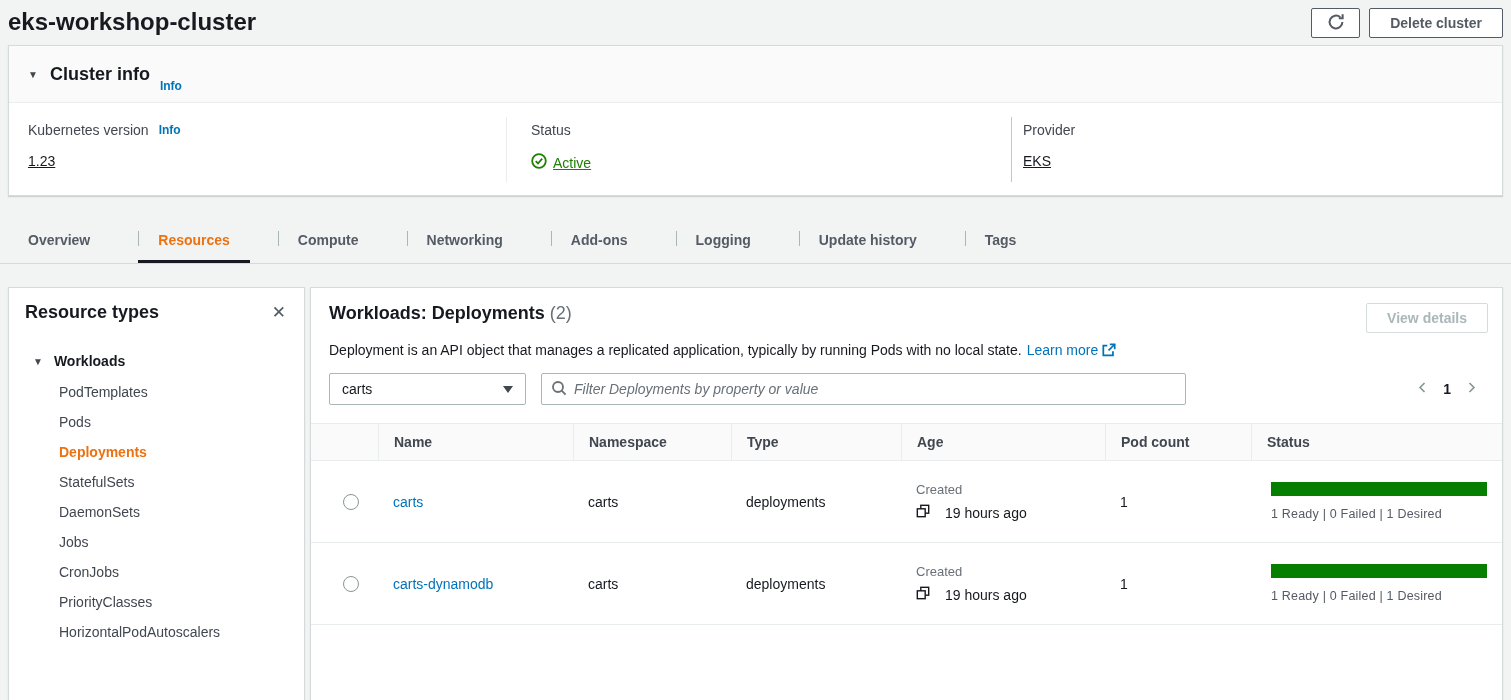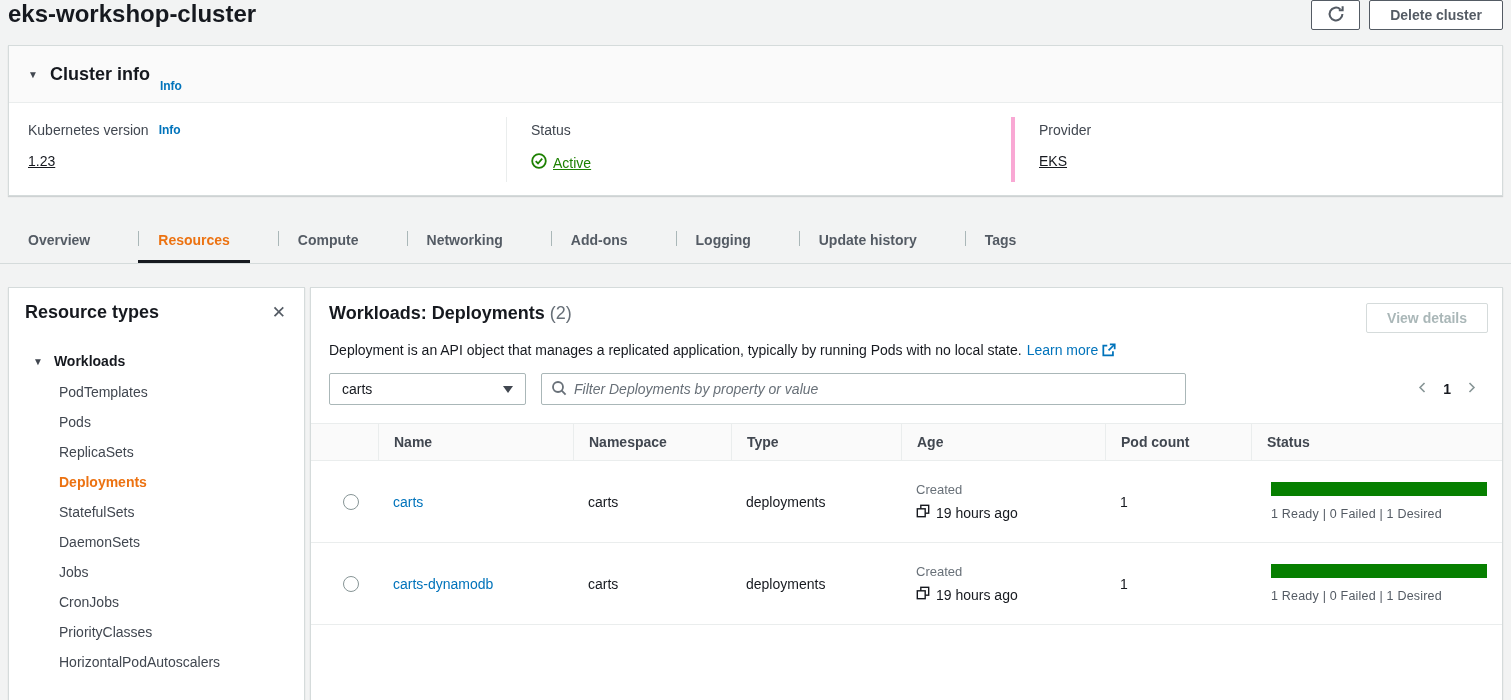--- a/index.html
+++ b/index.html
@@ -9,21 +9,21 @@
     background: #f2f3f3;
     color: #16191f;
     overflow: hidden;
     position: relative;
     font-size: 14px;
   }
   #app { position: absolute; inset: 0; }
 
   
   .topbar {
-    position: absolute; left: 8px; right: 8px; top: 0; height: 40px;
+    position: absolute; left: 8px; right: 8px; top: 8px; height: 40px;
     display: flex; justify-content: space-between; align-items: flex-start;
   }
   .page-title { font-size: 24px; font-weight: bold; color: #16191f; line-height: 28px; }
   .topbar-actions { display: flex; gap: 9px; }
   .btn {
     background: #fff; border: 1px solid #545b64; border-radius: 2px;
     color: #545b64; font-weight: bold; font-size: 14px;
     font-family: "Liberation Sans", sans-serif;
     padding: 5px 20px; height: 30px; cursor: pointer; display: inline-flex;
     align-items: center; justify-content: center;
@@ -40,21 +40,21 @@
     height: 57px; background: #fafafa; border-bottom: 1px solid #eaeded;
     display: flex; align-items: center; padding: 0 19px;
   }
   .caret { font-size: 10px; color: #414750; margin-right: 12px; }
   .section-title { font-size: 18px; font-weight: bold; color: #16191f; }
   .info-link { color: #0073bb; font-size: 12px; font-weight: bold; text-decoration: none; margin-left: 10px; align-self: flex-end; padding-bottom: 9px; height: 100%; display: flex; align-items: flex-end; }
   .cluster-fields { display: flex; height: 93px; padding: 14px 0; }
   .cluster-field { padding: 5px 0 0 19px; }
   .cluster-field.col1 { width: 497px; }
   .cluster-field.col2 { width: 505px; border-left: 1px solid #eaeded; padding-left: 24px; }
-  .cluster-field.col3 { flex: 1; border-left: 4px solid #f9a8d4; padding-left: 24px; }
+  .cluster-field.col3 { flex: 1; border-left: 1px solid #f9a8d4; padding-left: 11px; }
   .field-label { color: #414750; font-size: 14px; display: flex; align-items: center; }
   .field-label .info-link { padding-bottom: 0; align-self: center; height: auto; }
   .field-value { margin-top: 15px; font-size: 14px; color: #16191f; display: flex; align-items: center; gap: 6px; text-decoration: underline; }
   .field-value.green { color: #1d8102; }
 
   
   .tabs {
     position: absolute; left: 0; right: 0; top: 220px; height: 44px;
     border-bottom: 1px solid #d5dbdb; padding-left: 8px;
   }
@@ -113,21 +113,21 @@
   .tbl-head, .tbl-row { display: grid; grid-template-columns: 55px 195px 158px 170px 204px 146px 1fr; padding-left: 12px; }
   .tbl-head { background: #fafafa; border-top: 1px solid #eaeded; border-bottom: 1px solid #eaeded; height: 38px; align-items: center; }
   .tbl-head .hcell { font-weight: bold; color: #414750; font-size: 14px; padding: 0 15px; height: 100%; display: flex; align-items: center; }
   .tbl-head .hcell + .hcell { border-left: 1px solid #eaeded; }
   .tbl-row { height: 82px; align-items: center; border-bottom: 1px solid #eaeded; background: #fff; }
   .cell { padding: 0 15px; font-size: 14px; color: #16191f; }
   .cell-sel { display: flex; justify-content: center; }
   .radio { width: 16px; height: 16px; border-radius: 50%; border: 1px solid #879596; background: #fff; cursor: pointer; display: inline-block; }
   .name-link { color: #0073bb; text-decoration: none; }
   .age-label { color: #687078; font-size: 13px; }
-  .age-value { display: flex; align-items: center; gap: 6px; margin-top: 7px; }
+  .age-value { display: flex; align-items: center; gap: 15px; margin-top: 7px; }
   .status-cell { padding: 0 15px 0 20px; }
   .status-bar { height: 14px; background: #067f00; width: 100%; }
   .status-caption { color: #545b64; font-size: 12.5px; margin-top: 11px; letter-spacing: .2px; }
 </style>
 </head>
 <body>
 
 <div id="app">
 
   <div class="topbar">
@@ -216,21 +216,20 @@
       <span class="sidebar-title">Resource types</span>
       <button class="close-btn">✕</button>
     </div>
     <div class="tree-group">
       <span class="caret">▼</span>
       <span>Workloads</span>
     </div>
     <ul class="resource-list">
       <li class="resource-item">PodTemplates</li>
       <li class="resource-item">Pods</li>
-      <li class="resource-item">ReplicaSets</li>
       <li class="resource-item active">Deployments</li>
       <li class="resource-item">StatefulSets</li>
       <li class="resource-item">DaemonSets</li>
       <li class="resource-item">Jobs</li>
       <li class="resource-item">CronJobs</li>
       <li class="resource-item">PriorityClasses</li>
       <li class="resource-item">HorizontalPodAutoscalers</li>
     </ul>
   </aside>
 

